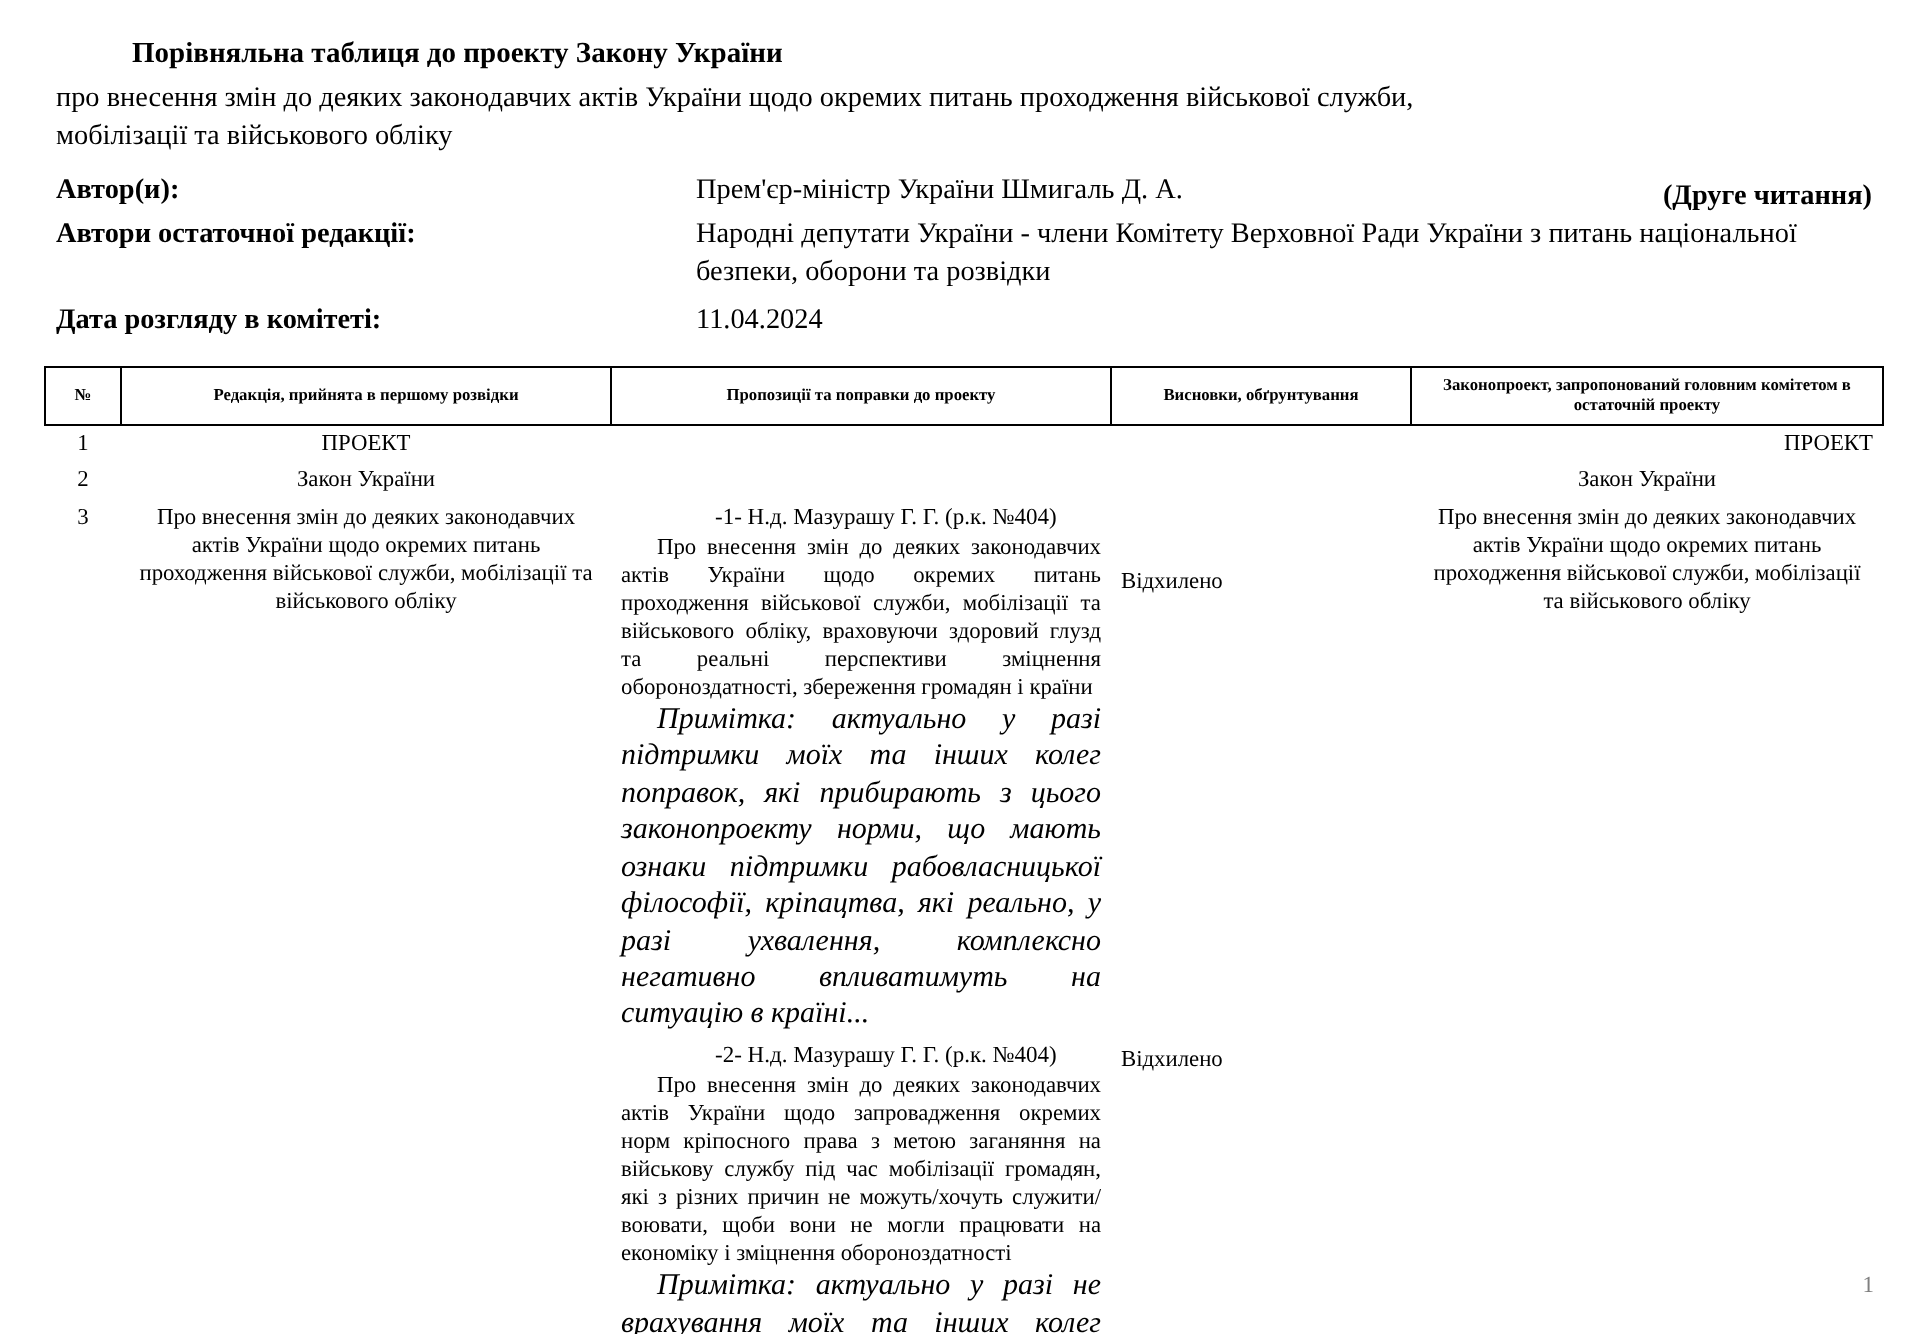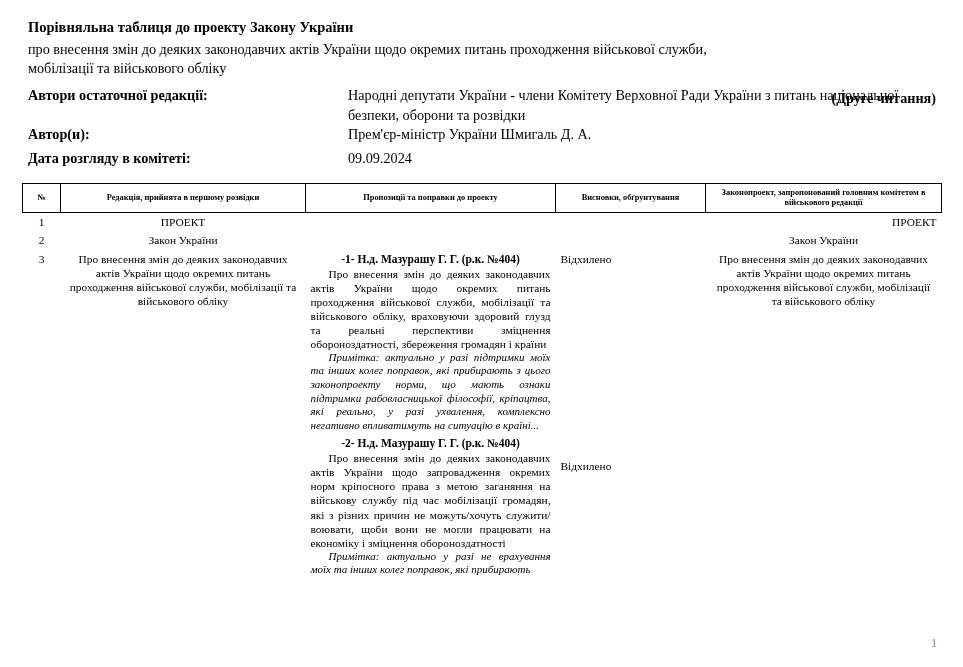--- a/index.html
+++ b/index.html
@@ -30,20 +30,21 @@
     top: 18px;
     width: 908px;
   }
   .hdr-row1 {
     display: flex;
     justify-content: space-between;
     align-items: flex-start;
     font-size: 14.5px;
     font-weight: bold;
     line-height: 1.32;
+    margin-left: 38px;
   }
   .hdr-title {
     font-weight: bold;
     font-size: 14.5px;
   }
   .hdr-reg {
     font-weight: bold;
     font-size: 14.5px;
     white-space: nowrap;
     padding-top: 1px;
@@ -117,44 +118,45 @@
   col.c-num   { width: 38px; }
   col.c-first { width: 245px; }
   col.c-prop  { width: 250px; }
   col.c-concl { width: 150px; }
   col.c-final { width: 236px; }
 
   td.num  { text-align: center; font-size: 12px; padding-top: 3px; }
   td.ctr  { text-align: center; }
 
   .blk-amend-head {
-    font-weight: bold;
+    font-weight: normal;
     font-size: 11.5px;
-    text-align: center;
+    text-align: left;
     margin-bottom: 1px;
+    margin-left: 47px;
   }
   .blk-body {
     text-align: justify;
     text-justify: inter-word;
     text-indent: 18px;
     font-size: 11.4px;
     line-height: 1.23;
   }
   .blk-note {
     text-align: justify;
     text-justify: inter-word;
     text-indent: 18px;
     font-style: italic;
-    font-size: 11px;
+    font-size: 15px;
     line-height: 1.23;
     margin-top: 0px;
   }
   .spacer-amend { height: 4px; }
 
-  .conc-txt { font-size: 11.4px; }
+  .conc-txt { font-size: 11.4px; margin-top: 32px; }
 
   .final-head-proj { text-align: right; font-size: 11.8px; }
   .final-ctr { text-align: center; font-size: 11.8px; }
   .final-body {
     text-align: center;
     font-size: 11.4px;
     line-height: 1.25;
   }
 
   .row-law td { padding-top: 9px; }
@@ -179,54 +181,54 @@
     <div class="hdr-row1">
       <div class="hdr-title">Порівняльна таблиця до проекту Закону України</div>
     </div>
 
     <div class="hdr-subtitle">про внесення змін до деяких законодавчих актів України щодо окремих питань проходження військової служби, мобілізації та військового обліку</div>
 
     <div class="meta">
 
       <div class="meta-reading">(Друге читання)</div>
 
+      <div class="meta-row">
+        <div class="meta-label">Автор(и):</div>
+        <div class="meta-value">Прем'єр-міністр України Шмигаль Д. А.</div>
+      </div>
+
       <div class="meta-row spaced">
         <div class="meta-label">Автори остаточної редакції:</div>
         <div class="meta-value">Народні депутати України - члени Комітету Верховної Ради України з питань національної безпеки, оборони та розвідки</div>
       </div>
 
-      <div class="meta-row">
-        <div class="meta-label">Автор(и):</div>
-        <div class="meta-value">Прем'єр-міністр України Шмигаль Д. А.</div>
-      </div>
-
       <div class="meta-row date">
         <div class="meta-label">Дата розгляду в комітеті:</div>
-        <div class="meta-value">09.09.2024</div>
+        <div class="meta-value">11.04.2024</div>
       </div>
 
     </div>
   </div>
 
   <div class="tbl-wrap">
     <table class="cmp">
       <colgroup>
         <col class="c-num">
         <col class="c-first">
         <col class="c-prop">
         <col class="c-concl">
         <col class="c-final">
       </colgroup>
       <thead>
         <tr>
           <th>№</th>
           <th>Редакція, прийнята в першому розвідки</th>
           <th>Пропозиції та поправки до проекту</th>
           <th>Висновки, обґрунтування</th>
-          <th>Законопроект, запропонований головним комітетом в військового редакції</th>
+          <th>Законопроект, запропонований головним комітетом в остаточній проекту</th>
         </tr>
       </thead>
       <tbody>
 
         <tr>
           <td class="num">1</td>
           <td class="ctr">ПРОЕКТ</td>
           <td></td>
           <td></td>
           <td class="final-head-proj">ПРОЕКТ</td>

